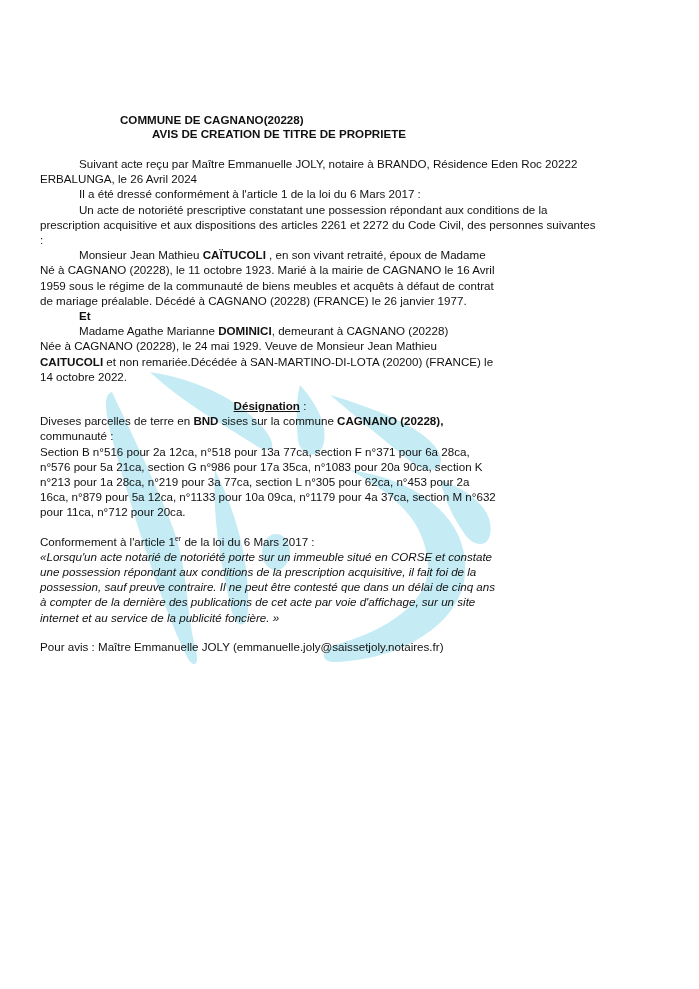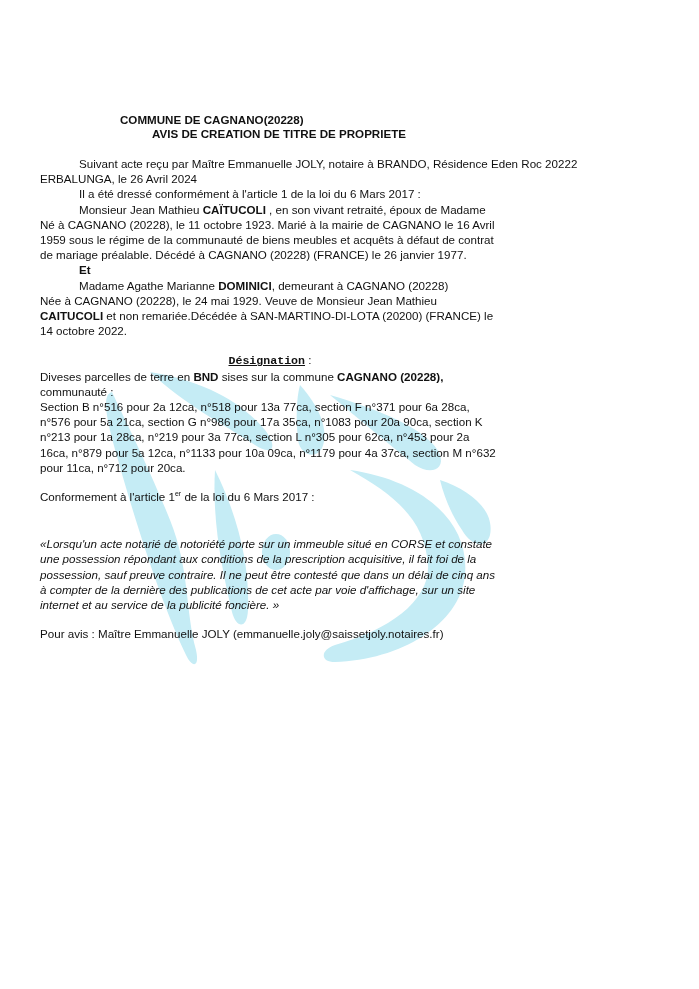--- a/index.html
+++ b/index.html
@@ -10,22 +10,22 @@
           font-size: 11.6px; line-height: 15.2px; }
   .title { font-weight: bold; font-size: 11.6px; line-height: 14px; }
   .t1 { margin-left: 80px; }
   .t2 { margin-left: 112px; }
   p { margin: 0; }
   .ind { text-indent: 39px; }
   .indblk { padding-left: 39px; }
   .gap1 { height: 14px; }
   .gap2 { height: 15px; }
   .center { text-align: center; }
-  .u { text-decoration: underline; font-weight: bold; font-family: Liberation Mono, monospace; }
-  .i { font-style: italic; margin-top: 32px; }
+  .u { text-decoration: underline; font-weight: bold; }
+  .i { font-style: italic; }
   b { font-weight: bold; }
   sup { font-size: 7px; line-height: 0; }
   .avis { font-weight: normal; }
   .w460 { width: 460px; }
 </style>
 </head>
 <body>
 
 <svg class="watermark" viewBox="0 0 699 989" xmlns="http://www.w3.org/2000/svg">
   <g fill="#c5ecf5">
@@ -49,20 +49,21 @@
 </svg>
 
 <div class="page">
   <div class="title t1">COMMUNE DE CAGNANO(20228)</div>
   <div class="title t2">AVIS DE CREATION DE TITRE DE PROPRIETE</div>
 
   <div class="gap2"></div>
 
   <p class="ind">Suivant acte reçu par Maître Emmanuelle JOLY, notaire à BRANDO, Résidence Eden Roc 20222 ERBALUNGA, le 26 Avril 2024</p>
   <p class="ind">Il a été dressé conformément à l'article 1 de la loi du 6 Mars 2017 :</p>
+  <p class="ind">Un acte de notoriété prescriptive constatant une possession répondant aux conditions de la prescription acquisitive et aux dispositions des articles 2261 et 2272 du Code Civil, des personnes suivantes :</p>
 
   <div class="w460">
     <p class="ind"><span>Monsieur Jean Mathieu </span><b>CAÏTUCOLI</b><span> , en son vivant retraité, époux de Madame</span></p>
     <p>Né à CAGNANO (20228), le 11 octobre 1923. Marié à la mairie de CAGNANO le 16 Avril 1959 sous le régime de la communauté de biens meubles et acquêts à défaut de contrat de mariage préalable. Décédé à CAGNANO (20228) (FRANCE) le 26 janvier 1977.</p>
   </div>
 
   <p class="indblk"><b>Et</b></p>
 
   <div class="w460">
     <p class="ind"><span>Madame Agathe Marianne </span><b>DOMINICI</b><span>, demeurant à CAGNANO (20228)</span></p>

